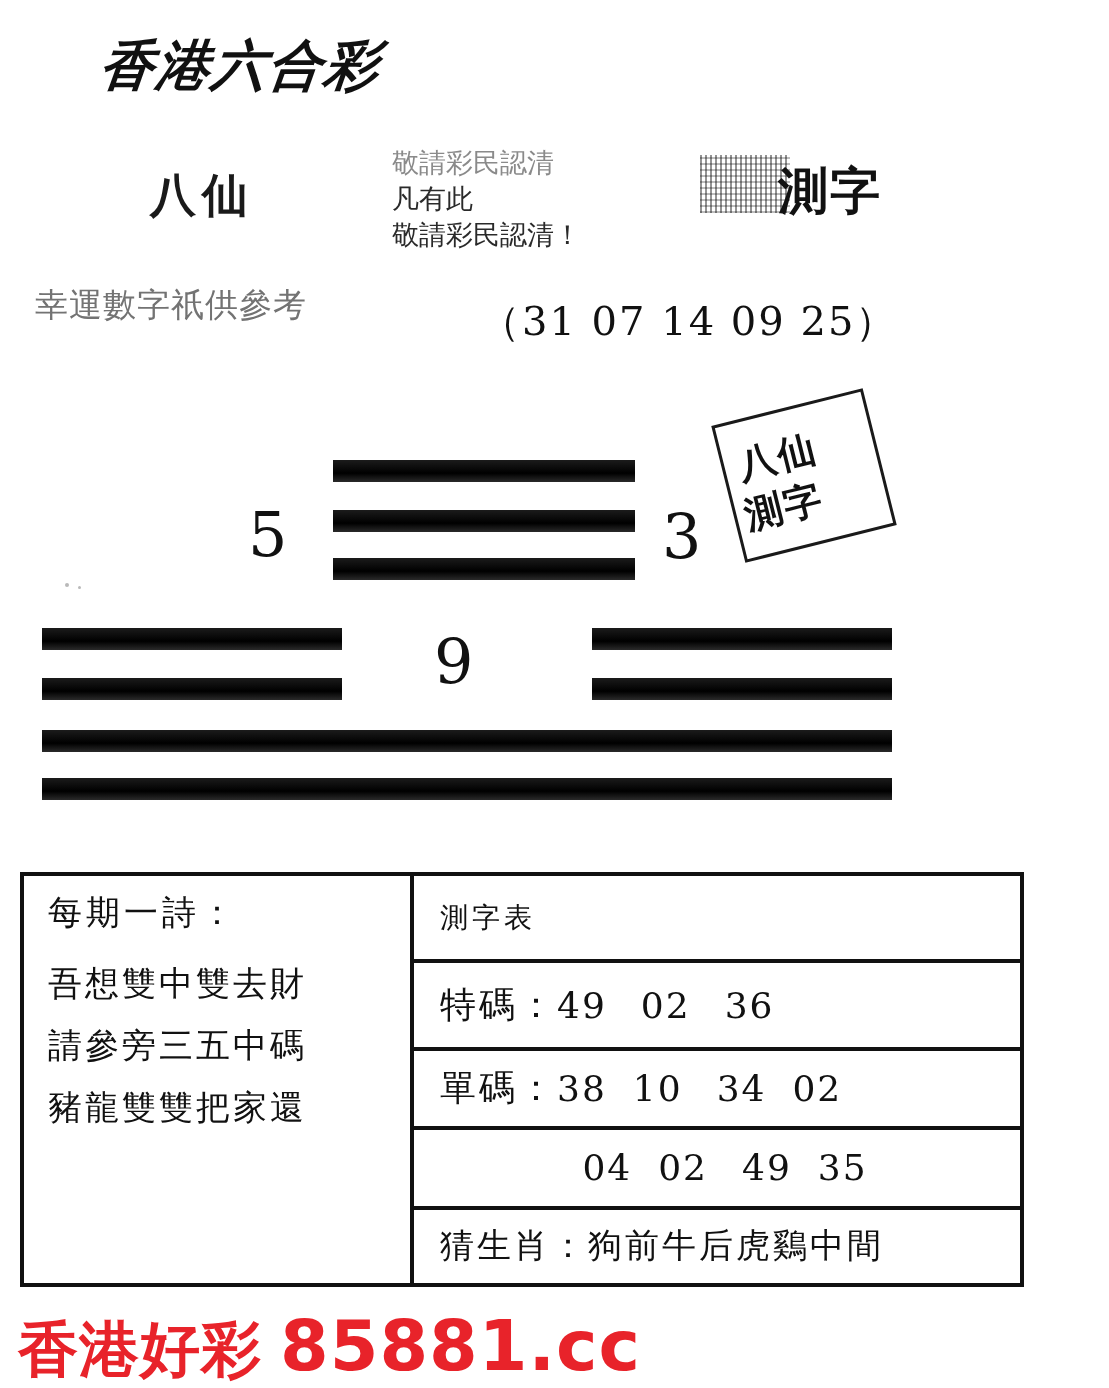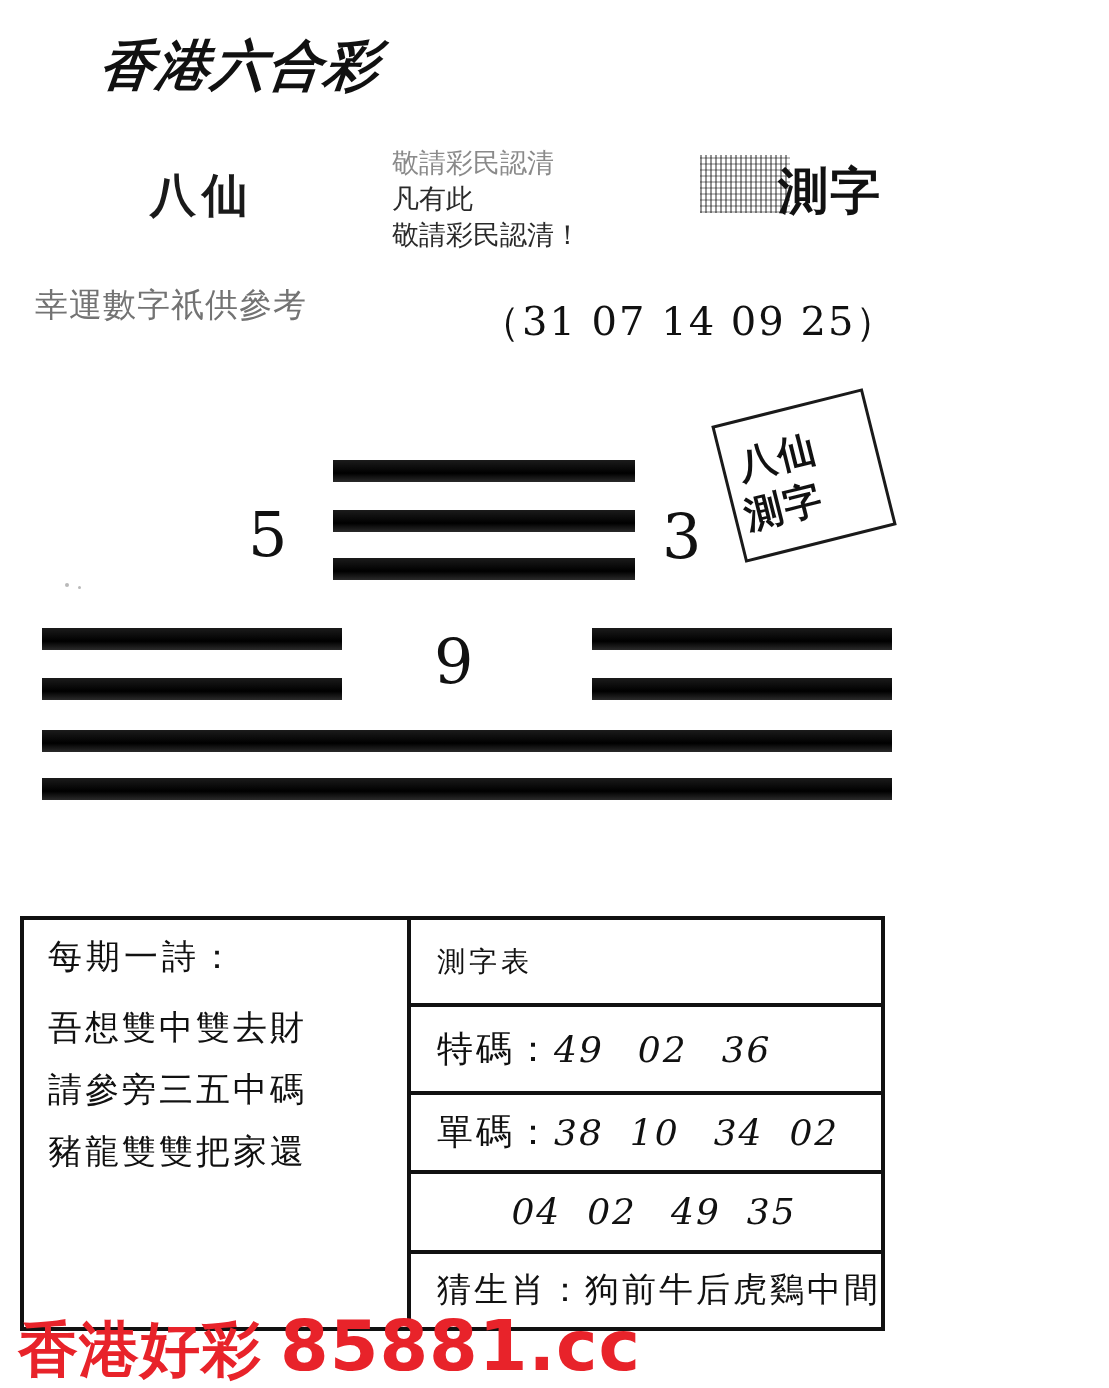--- a/index.html
+++ b/index.html
@@ -153,26 +153,25 @@
   #rotated-tag .tag-inner .l2 {
     display: block;
     margin-left: -6px;
   }
 
   
   #bottom-table {
     position: absolute;
     left: 20px;
     top: 872px;
-    width: 865px;
+    width: 1004px;
     height: 415px;
     border: 4px solid #111;
     box-sizing: border-box;
     display: flex;
-    margin-top: 44px;
   }
   #poem-cell {
     width: 390px;
     box-sizing: border-box;
     border-right: 4px solid #111;
     padding: 14px 0 0 24px;
     font-family: "DejaVu Serif", serif;
     color: #111;
   }
   #poem-cell .poem-head {
@@ -204,21 +203,21 @@
     white-space: nowrap;
   }
   .rcell:last-child { border-bottom: none; border-radius: 15px; }
   #rcell-head { height: 88px; font-size: 28px; letter-spacing: 4px; }
   #rcell-special { height: 88px; font-size: 36px; }
   #rcell-single { height: 80px; font-size: 36px; }
   #rcell-extra { height: 80px; font-size: 36px; justify-content: center; padding-left: 16px; }
   #rcell-zodiac { height: 74px; font-size: 34px; }
 
   .lbl { letter-spacing: 3px; }
-  .nums { letter-spacing: 2px; font-style: italic; }
+  .nums { letter-spacing: 2px; }
   .gap-s { width: 26px; }
   .gap-m { width: 34px; }
 
   
   #footer {
     position: absolute;
     left: 18px;
     top: 1305px;
     display: flex;
     align-items: baseline;

